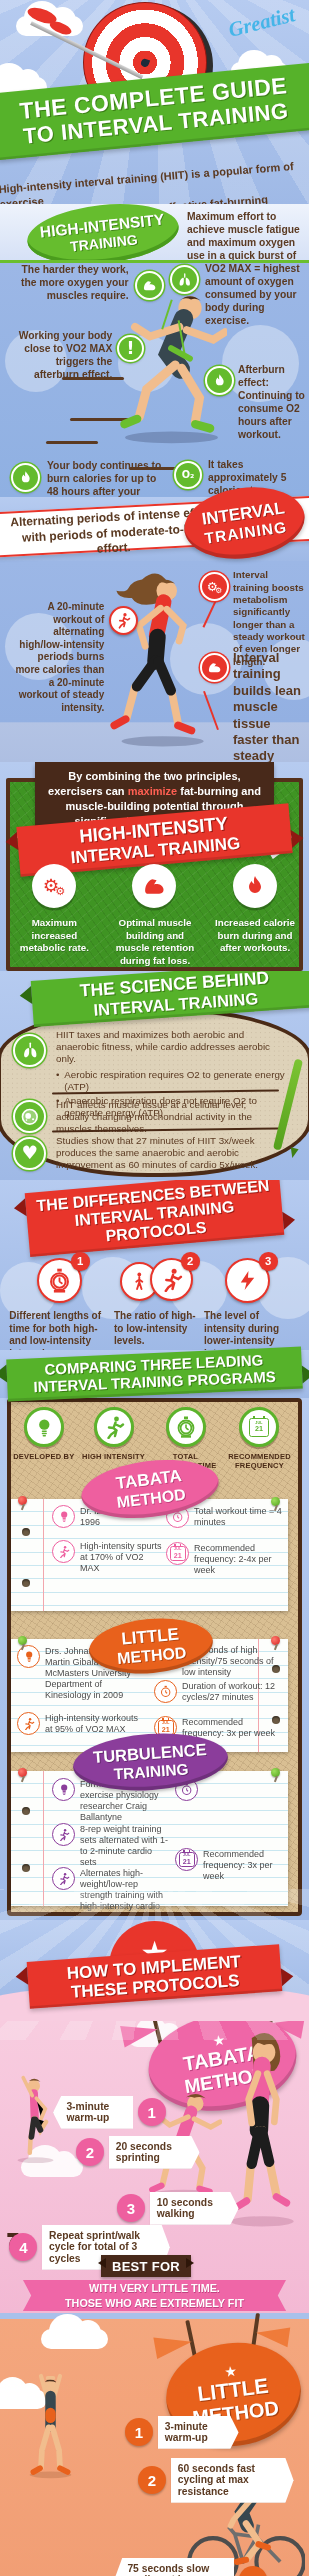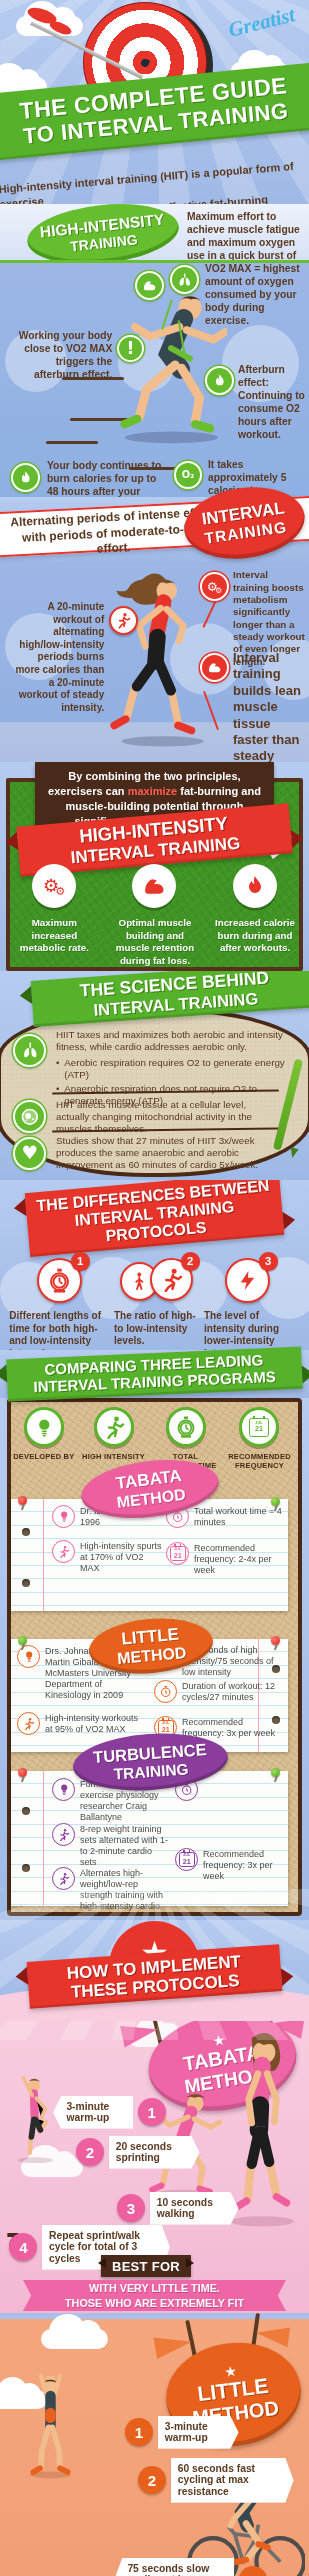--- a/index.html
+++ b/index.html
@@ -134,20 +134,21 @@
         <path d="M134 84 L184 102 L206 88" stroke="#f1bd8d" stroke-width="15" fill="none" stroke-linecap="round"></path>
         <path d="M112 150 L58 196 L44 248" stroke="#f1bd8d" stroke-width="17" fill="none" stroke-linecap="round"></path>
         <path d="M124 156 L158 212 L150 258" stroke="#f1bd8d" stroke-width="17" fill="none" stroke-linecap="round"></path>
         <path d="M40 252 l-24 10" stroke="#6abf2e" stroke-width="16" stroke-linecap="round"></path>
         <path d="M150 262 l28 8" stroke="#6abf2e" stroke-width="16" stroke-linecap="round"></path>
       </svg>
     </div>
     <div class="leader" style="left:166px;top:36px;width:2.1px;height:31px;transform:rotate(18deg)"></div>
     <div class="leader" style="left:181px;top:57px;width:2.1px;height:39px;transform:rotate(-10deg)"></div>
 
+    <div class="callout" style="left:20.6px;top:1px;width:108px;text-align:right">The harder they work, the more oxygen your muscles require.</div>
     <div class="circle-icon ci-green" style="position:absolute;left:135px;top:8.2px;width:29px;height:29px">
       <svg viewBox="0 0 24 24" width="15.5" height="15.5" fill="currentColor">
           <path d="M6 19c-2 0-3-1-3-3 0-5 3-10 7-11l4 1-2.5 4c3-1 8 0 9 4 .7 2.8-1 5-4 5H6z"></path>
         </svg>
     </div>
     <div class="circle-icon ci-green" style="position:absolute;left:170px;top:2.1px;width:29px;height:29px">
       <svg viewBox="0 0 24 24" width="15.5" height="15.5" fill="currentColor">
           <rect x="11" y="2" width="2" height="7" rx="1"></rect>
           <path d="M10 9c-3 0-6 4-6 9 0 2.5 1.5 3.5 3.5 2.8C9.5 20 10.5 18 10.5 15V10z"></path>
           <path d="M14 9c3 0 6 4 6 9 0 2.5-1.5 3.5-3.5 2.8C14.5 20 13.5 18 13.5 15V10z"></path>
@@ -284,21 +285,21 @@
       <span style="font-size:16.5px">INTERVAL TRAINING</span>
     </div>
     <div class="circle-icon ci-green" style="position:absolute;left:13.4px;top:63px;width:33px;height:33px">
       <svg viewBox="0 0 24 24" width="18.5" height="18.5" fill="currentColor">
           <rect x="11" y="2" width="2" height="7" rx="1"></rect>
           <path d="M10 9c-3 0-6 4-6 9 0 2.5 1.5 3.5 3.5 2.8C9.5 20 10.5 18 10.5 15V10z"></path>
           <path d="M14 9c3 0 6 4 6 9 0 2.5-1.5 3.5-3.5 2.8C14.5 20 13.5 18 13.5 15V10z"></path>
         </svg>
     </div>
     <div class="abs" style="left:56px;top:58px;width:233px;color:#5b3a22;font-size:9.8px;font-weight:500;line-height:1.25">
-      <div>HIIT taxes and maximizes both aerobic and intensity fitness, while cardio addresses aerobic only.</div>
+      <div>HIIT taxes and maximizes both aerobic and anaerobic fitness, while cardio addresses aerobic only.</div>
       <div class="bullet" style="margin-top:3.1px">Aerobic respiration requires O2 to generate energy (ATP)</div>
       <div class="bullet" style="margin-top:1.5px">Anaerobic respiration does not require O2 to generate energy (ATP)</div>
     </div>
     <div class="sep" style="left:52px;width:227px;top:120px"></div>
     <div class="circle-icon ci-green" style="position:absolute;left:13.4px;top:129px;width:33px;height:33px">
       <svg viewBox="0 0 24 24" width="19.6" height="19.6">
           <circle cx="12" cy="12" r="9" fill="currentColor" opacity=".35"></circle>
           <circle cx="12" cy="12" r="9" fill="none" stroke="currentColor" stroke-width="2"></circle>
           <circle cx="10" cy="11" r="3.5" fill="currentColor"></circle>
           <circle cx="16" cy="15" r="1.3" fill="currentColor"></circle>

